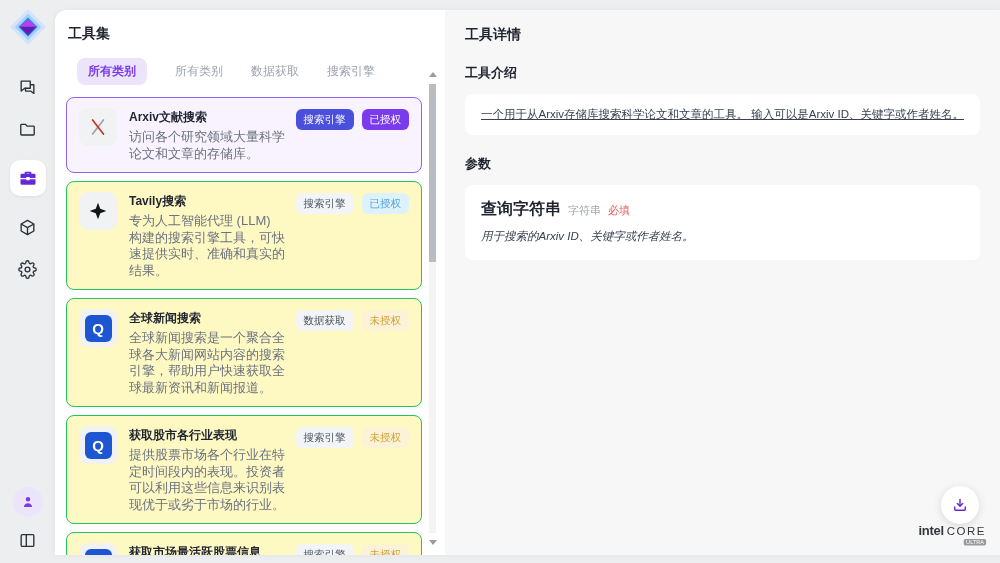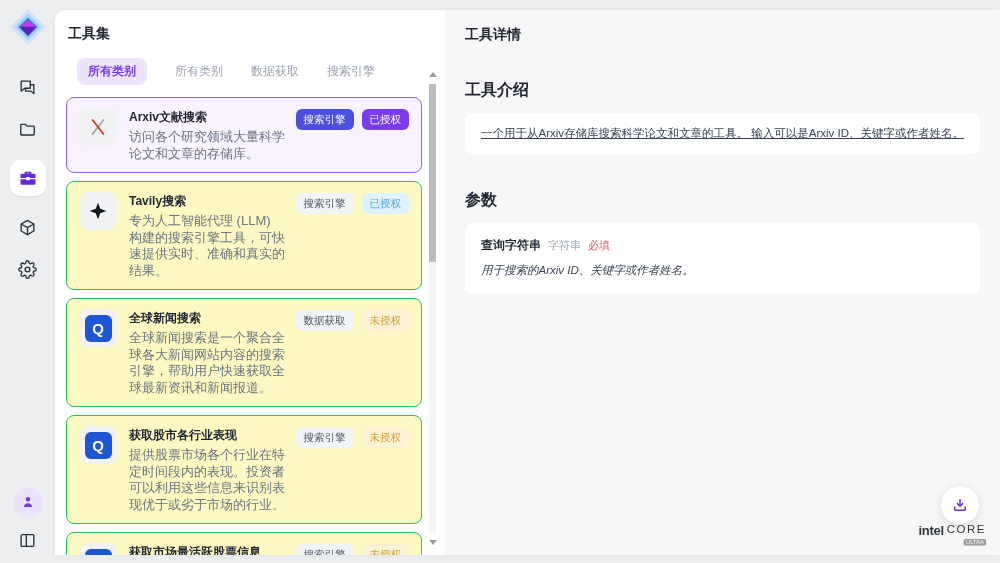--- a/index.html
+++ b/index.html
@@ -56,33 +56,33 @@
   .scrollbar{position:absolute;right:9px;top:62px;bottom:10px;width:7px;}
   .scroll-arrow{position:absolute;left:0;width:0;height:0;border-left:4px solid transparent;border-right:4px solid transparent;cursor:pointer;}
   .scroll-arrow.up{top:0;border-bottom:5px solid #9a9ea4;}
   .scroll-arrow.down{bottom:0;border-top:5px solid #9a9ea4;}
   .scroll-track{position:absolute;top:12px;bottom:12px;left:0;width:7px;background:#f4f4f5;}
   .scroll-thumb{position:absolute;top:0;left:0;width:7px;height:178px;background:#b9bcc0;cursor:pointer;}
 
   
   .panel-detail{flex:1;background:var(--detail-bg);position:relative;padding:16px 20px;}
   .detail-title{font-size:14px;font-weight:bold;color:var(--text-dark);}
-  .section-heading{font-size:16px;font-weight:bold;color:var(--text-dark);margin-top:36px;}
+  .section-heading{font-size:13px;font-weight:bold;color:var(--text-dark);margin-top:20px;}
   .intro-box{margin-top:12px;background:#fff;border-radius:8px;padding:13px 16px;font-size:11.5px;color:#374151;white-space:nowrap;overflow:hidden;text-decoration:underline;}
   .param-box{margin-top:12px;background:#fff;border-radius:8px;padding:14px 16px 16px;}
   .param-head{display:flex;align-items:baseline;gap:7px;}
-  .param-name{font-size:12px;font-weight:bold;color:var(--text-dark);}
+  .param-name{font-size:16px;font-weight:bold;color:var(--text-dark);}
   .param-type{font-size:11px;color:#9ca3af;}
   .param-required{font-size:11px;color:var(--required-red);}
   .param-desc{margin-top:9px;font-size:11.5px;color:#374151;font-style:italic;}
 
   .fab{position:absolute;right:21px;bottom:31px;width:38px;height:38px;border-radius:50%;background:#fff;box-shadow:0 2px 8px rgba(0,0,0,.13);display:flex;align-items:center;justify-content:center;cursor:pointer;}
   .fab svg{width:18px;height:18px;stroke:#6428d9;fill:none;stroke-width:1.9;stroke-linecap:round;stroke-linejoin:round;}
   .brand{position:absolute;right:14px;bottom:8px;display:flex;flex-direction:column;align-items:flex-end;color:#33373d;}
-  .brand-row{display:flex;align-items:flex-start;gap:3px;}
+  .brand-row{display:flex;align-items:center;gap:3px;}
   .brand-name1{font-size:13px;font-weight:bold;letter-spacing:-.3px;}
   .brand-name2{font-size:11.5px;letter-spacing:1.5px;}
   .brand-badge{margin-top:1px;background:#9a9a9a;color:#fff;border-radius:2px;font-size:7px;line-height:8px;padding:0 3px;transform:scale(.8);transform-origin:right top;}
 </style>
 </head>
 <body>
 
 <div class="sidebar">
   <div class="logo">
     <svg viewBox="0 0 40 40">

